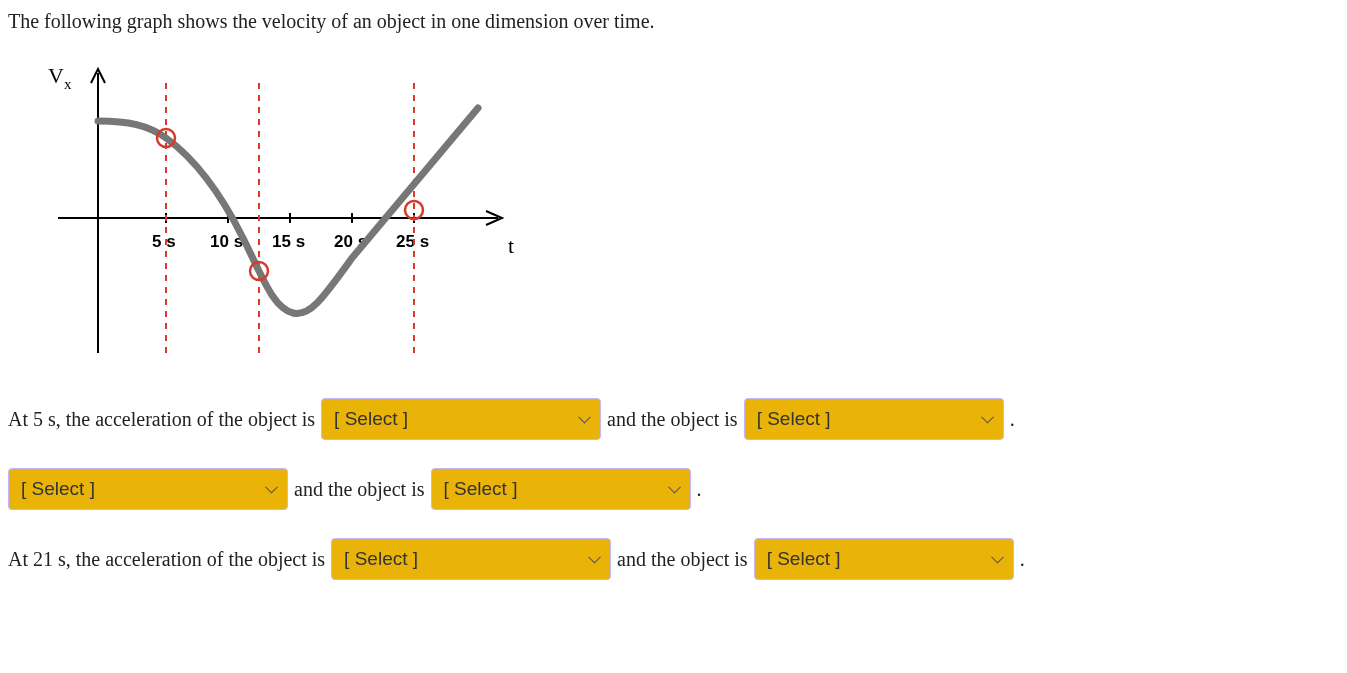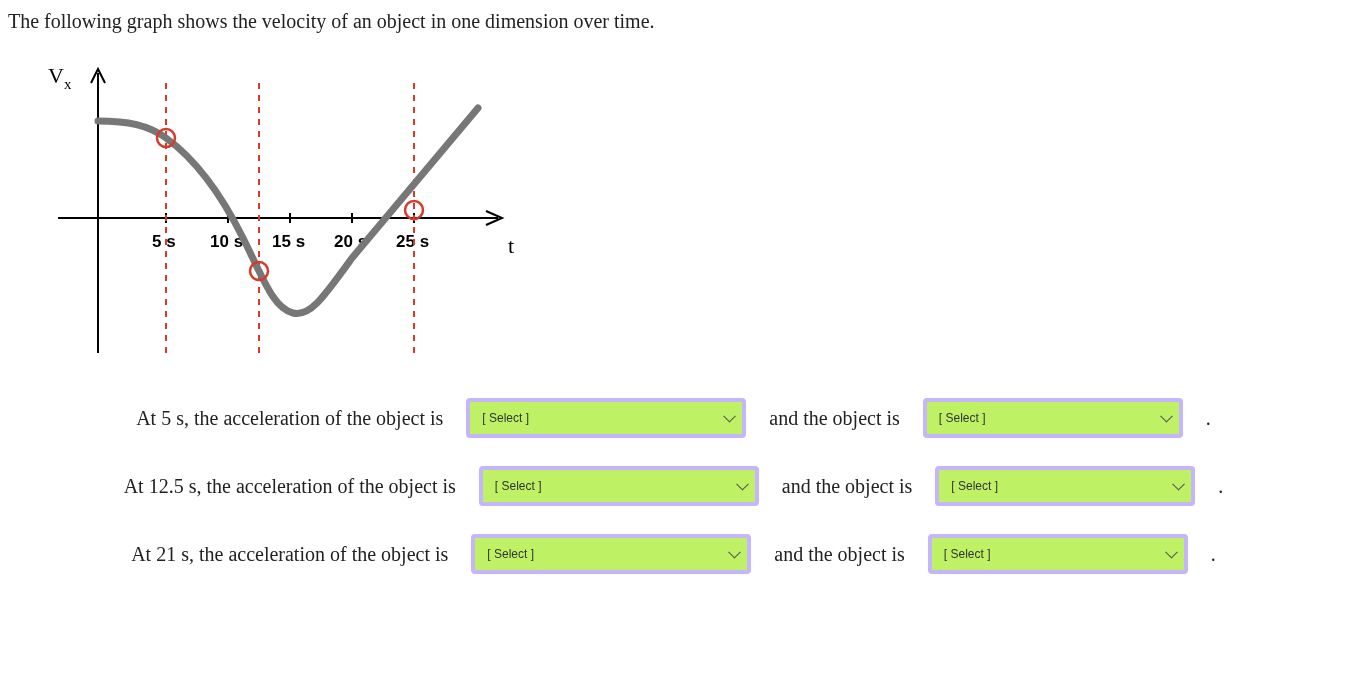--- a/index.html
+++ b/index.html
@@ -15,31 +15,30 @@
     margin-bottom: 15px;
   }
   .graph-wrap {
     margin: 20px 0 30px 10px;
   }
   .qrow {
     margin: 28px 0;
     display: flex;
     align-items: center;
     flex-wrap: wrap;
-    gap: 23px;
-    justify-content: center;
+    gap: 6px;
   }
   .sel {
     font-family: Arial, Helvetica, sans-serif;
-    font-size: 12px;
+    font-size: 19px;
     color: #333;
-    border: 4px solid #c4b5fd;
+    border: 1px solid #c4b5fd;
     border-radius: 4px;
     padding: 9px 32px 9px 12px;
-    background: #bef264;
+    background: #eab308;
     min-width: 280px;
     text-align: left;
     position: relative;
     appearance: none;
     cursor: pointer;
   }
   .sel-wrap {
     position: relative;
     display: inline-block;
   }
@@ -122,21 +121,20 @@
     <button class="sel">[ Select ]</button>
   </span>
   <span>and the object is</span>
   <span class="sel-wrap">
     <button class="sel narrow">[ Select ]</button>
   </span>
   <span>.</span>
 </div>
 
 <div class="qrow">
-  <span>At 12.5 s, the acceleration of the object is</span>
   <span class="sel-wrap">
     <button class="sel">[ Select ]</button>
   </span>
   <span>and the object is</span>
   <span class="sel-wrap">
     <button class="sel narrow">[ Select ]</button>
   </span>
   <span>.</span>
 </div>
 

